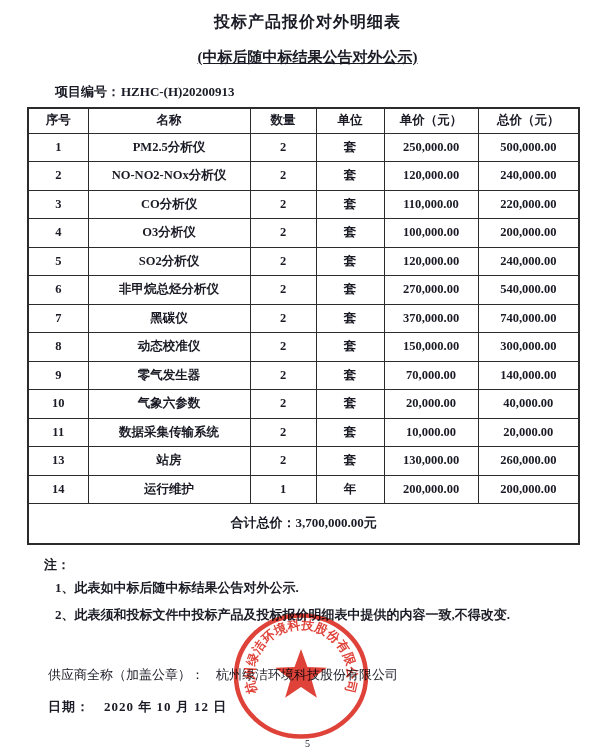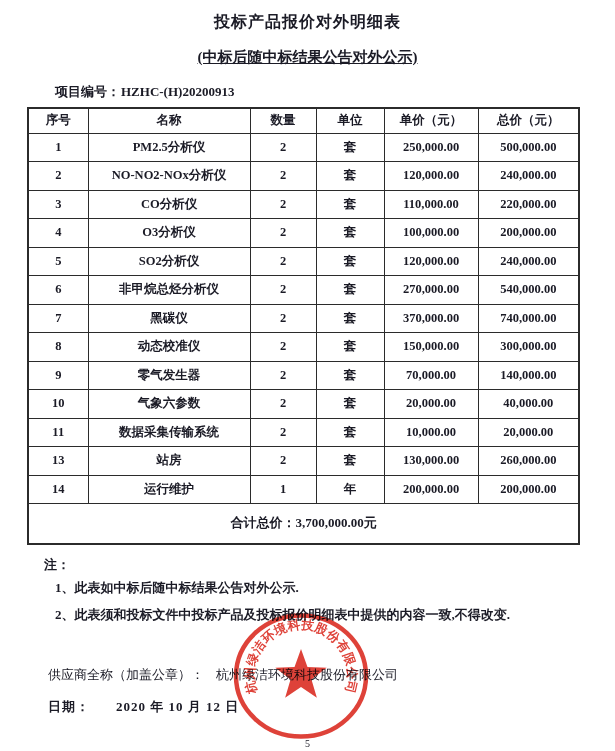--- a/index.html
+++ b/index.html
@@ -69,21 +69,21 @@
     font-size:13px;
     font-weight:400;
   }
   .supplier-line .supplier-name{margin-left:12px;}
   .date-line{
     margin:14px 0 0 48px;
     font-size:13px;
     font-weight:600;
     letter-spacing:1px;
   }
-  .date-line .date-value{margin-left:26px;}
+  .date-line .date-value{margin-left:14px;}
   .page-number{
     position:absolute;
     bottom:2px;left:50%;
     transform:translateX(-50%);
     font-size:10px;
   }
   .seal{
     position:absolute;
     left:231px;top:611px;
     width:140px;height:130px;

